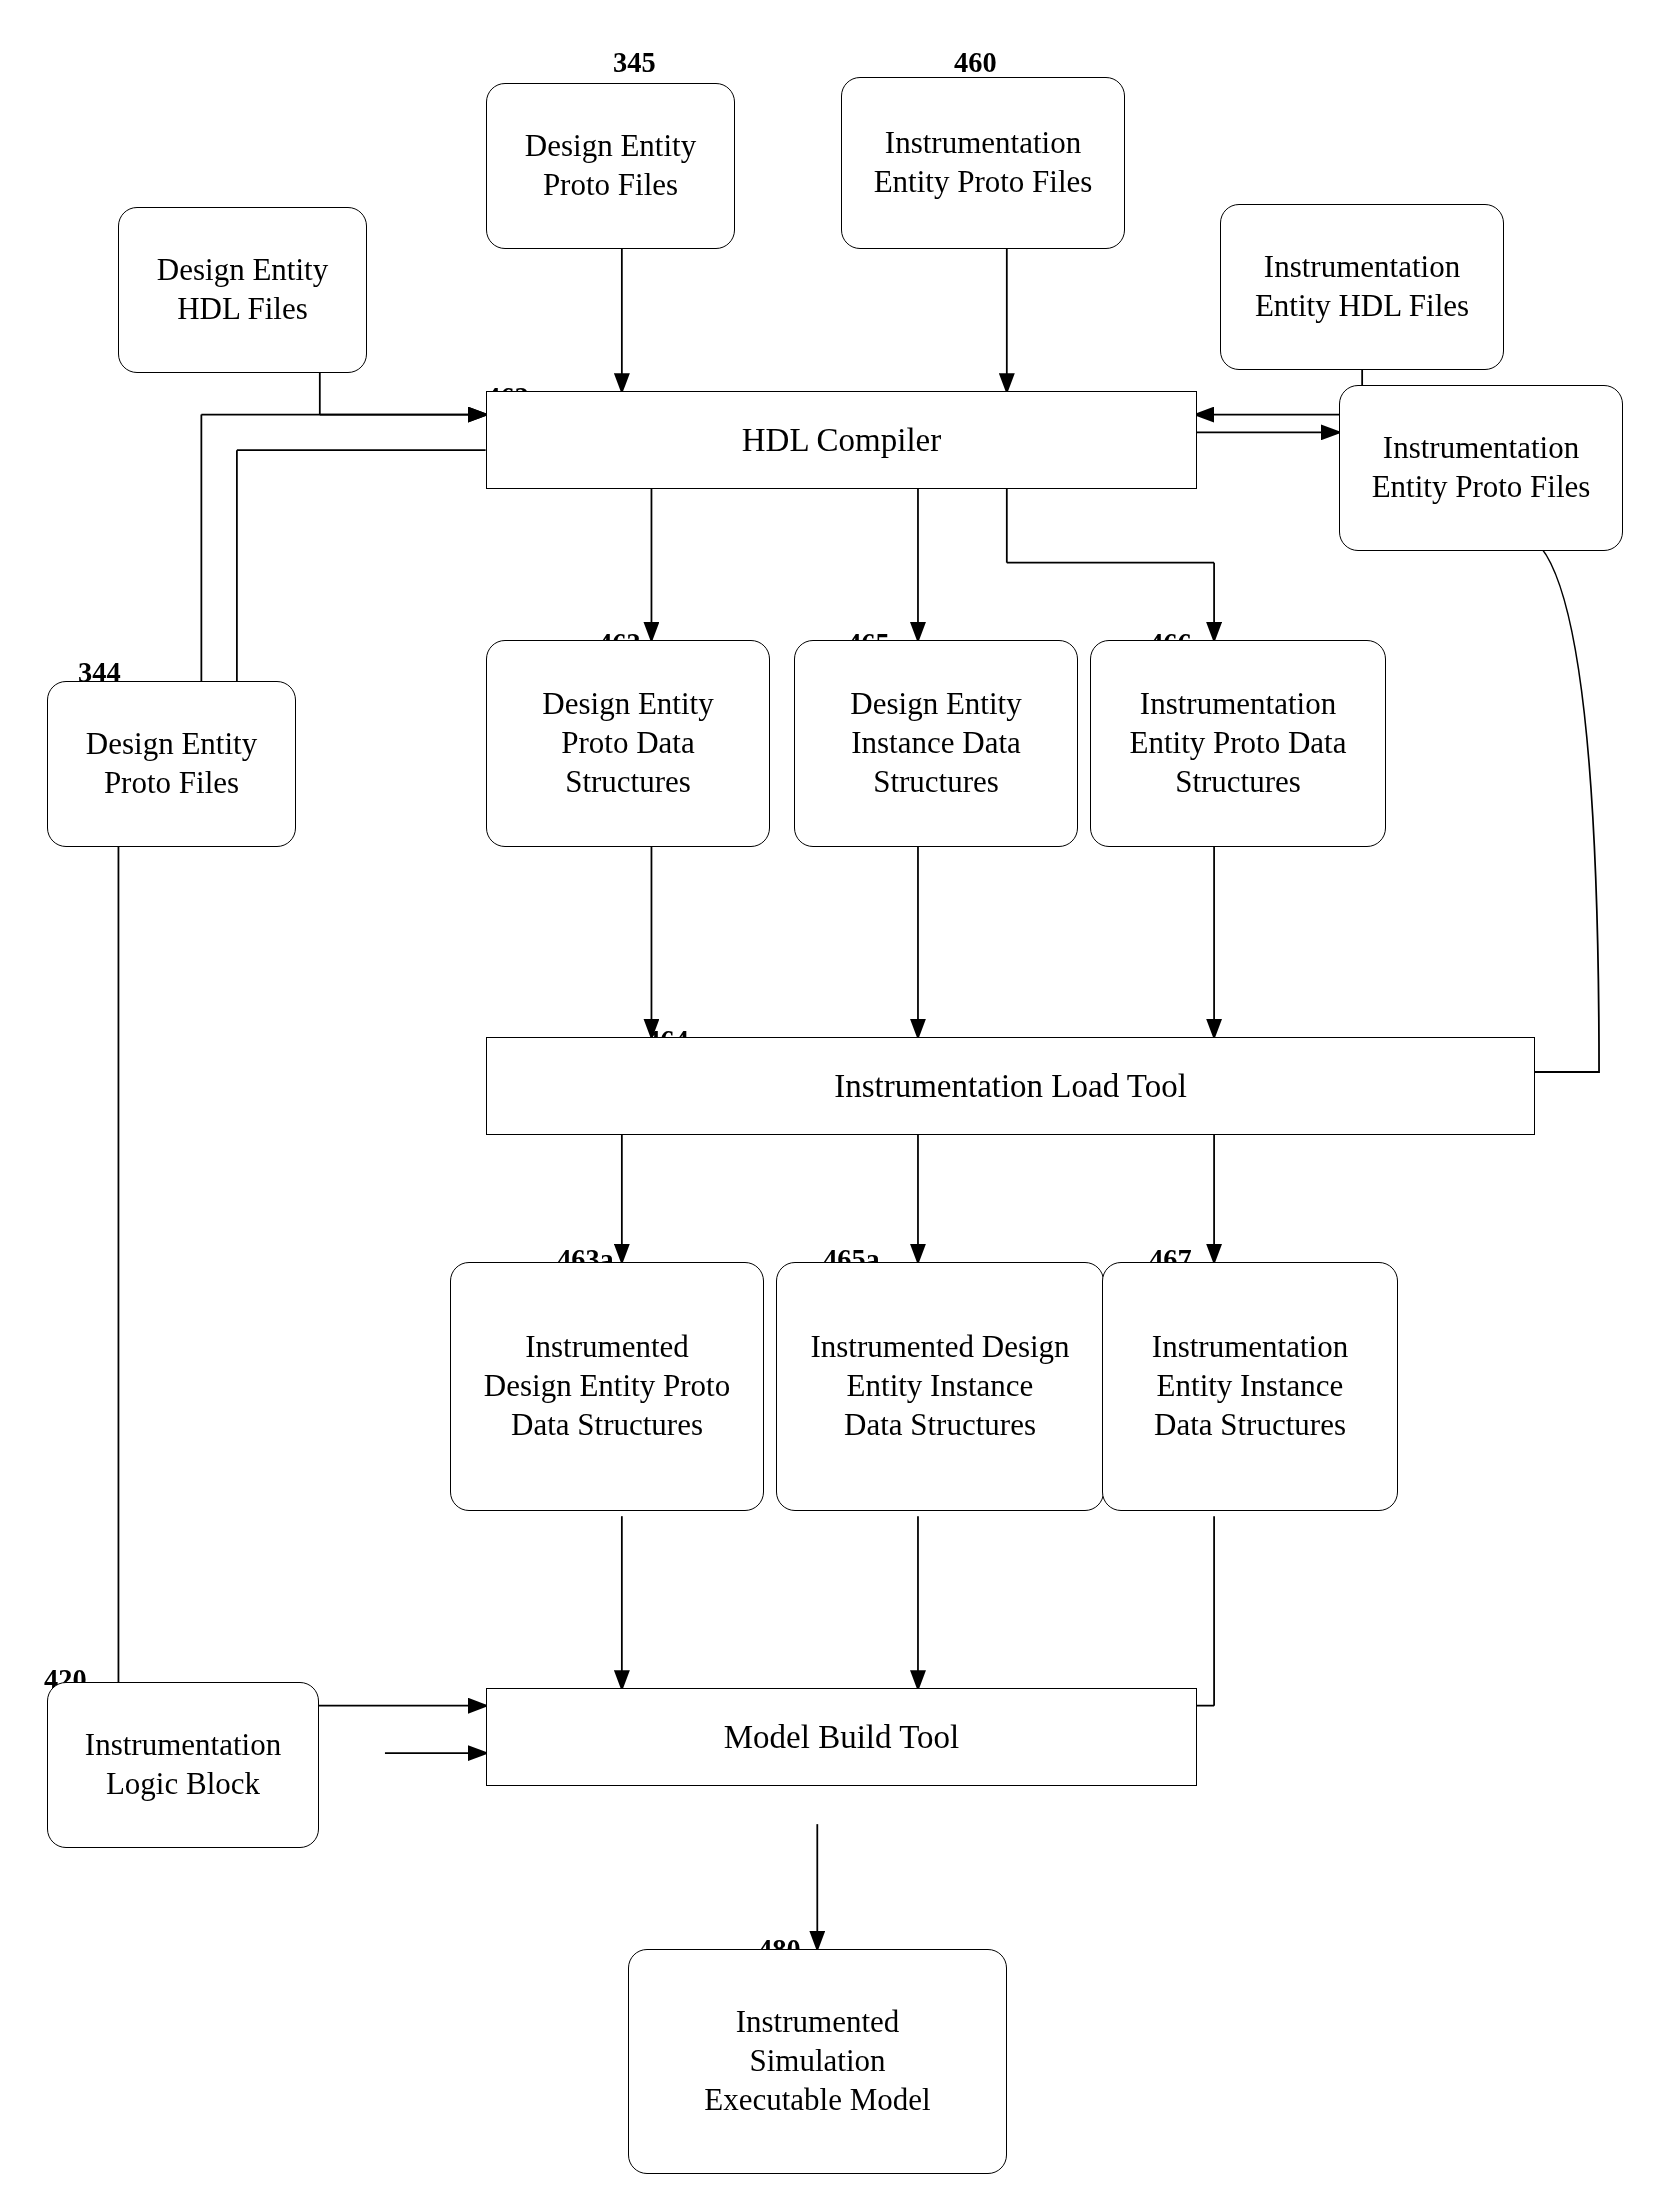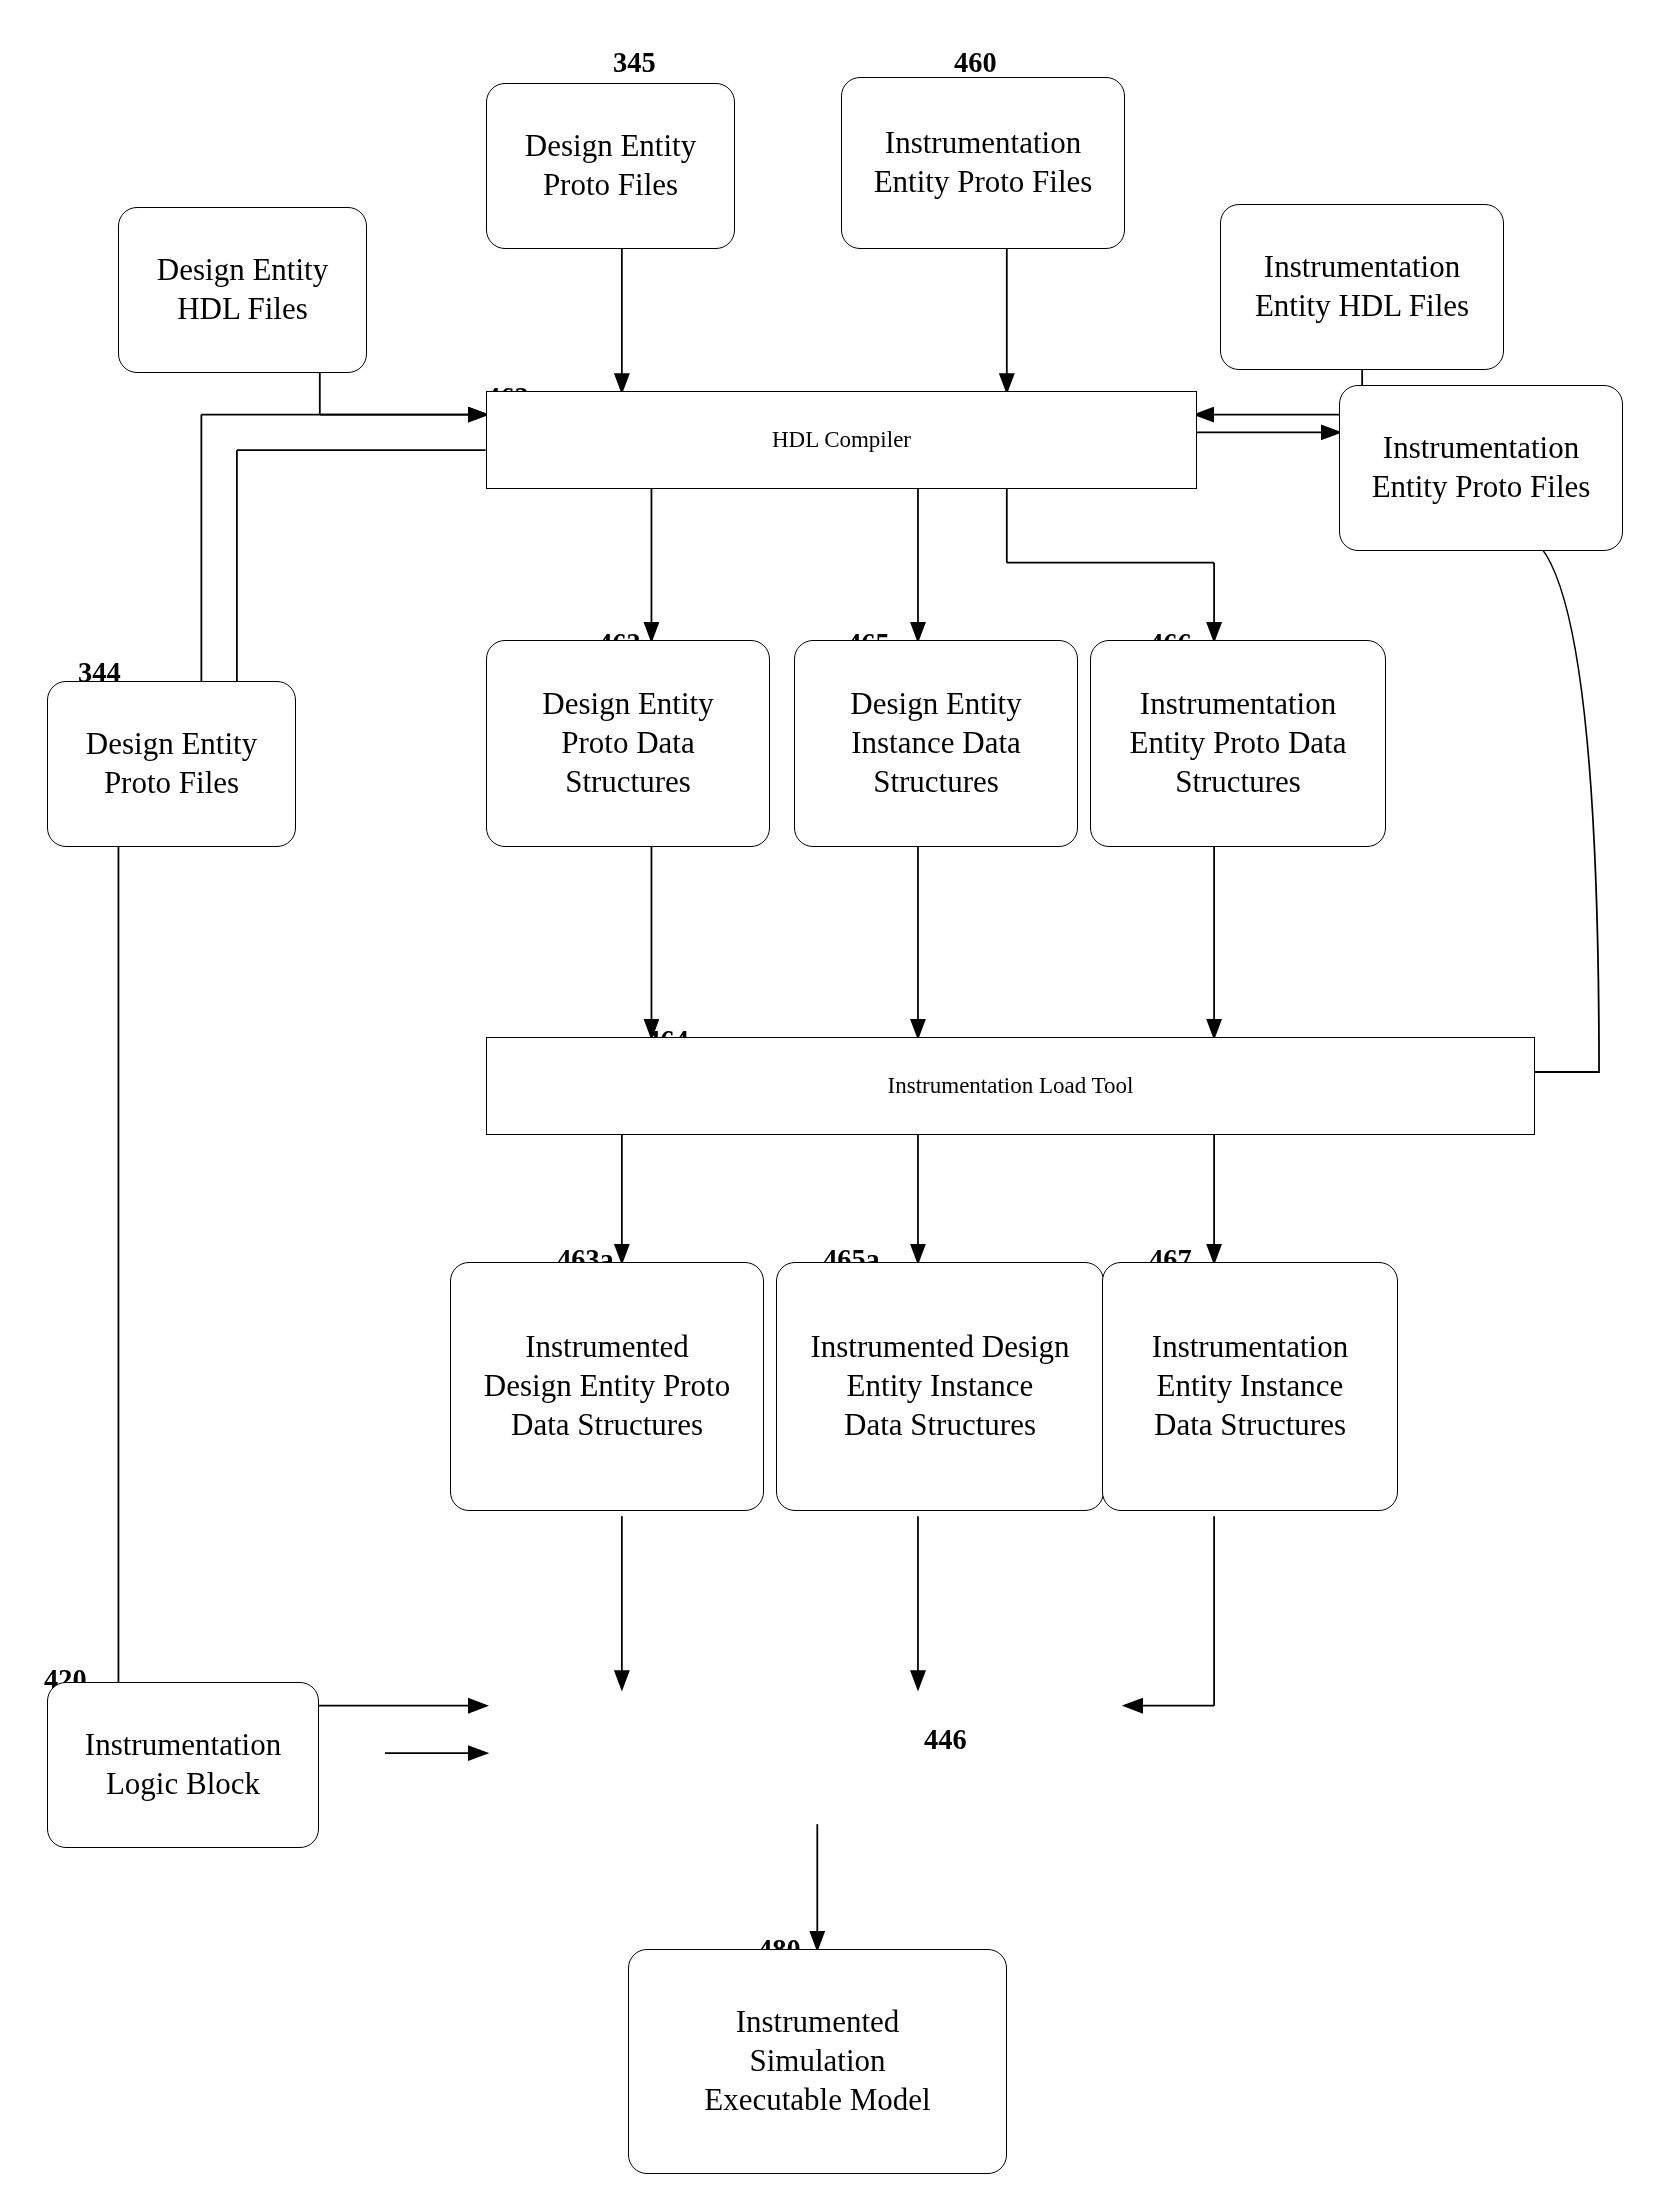--- a/index.html
+++ b/index.html
@@ -37,21 +37,21 @@
 
     
     .rect-node {
       position: absolute;
       border: 1.8px solid #000;
       border-radius: 0;
       display: flex;
       align-items: center;
       justify-content: center;
       text-align: center;
-      font-size: 23px;
+      font-size: 33px;
       font-weight: normal;
       line-height: 1.3;
       background: #fff;
     }
 
     
     .label {
       position: absolute;
       font-size: 28.4px;
       font-weight: bold;
@@ -205,19 +205,22 @@
   </div>
 
   <div class="node" style="left:1102px; top:1262px; width:296px; min-height:249px;">
     Instrumentation<br>Entity Instance<br>Data Structures
   </div>
 
   <div class="node" style="left:47px; top:1682px; width:272px; min-height:166px;">
     Instrumentation<br>Logic Block
   </div>
 
+  <div class="rect-node" style="left:486px; top:1688px; width:711px; height:98px;">
+    Model Build Tool
+  </div>
 
   <div class="node" style="left:628px; top:1949px; width:379px; min-height:225px;">
     Instrumented<br>Simulation<br>Executable Model
   </div>
 
 </div>
 
 
 </body></html>

